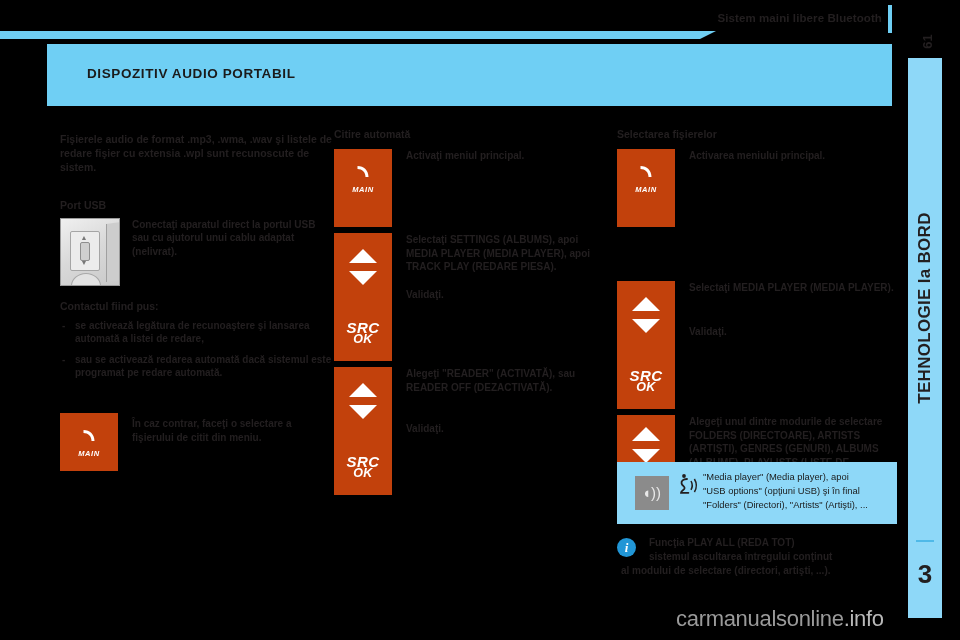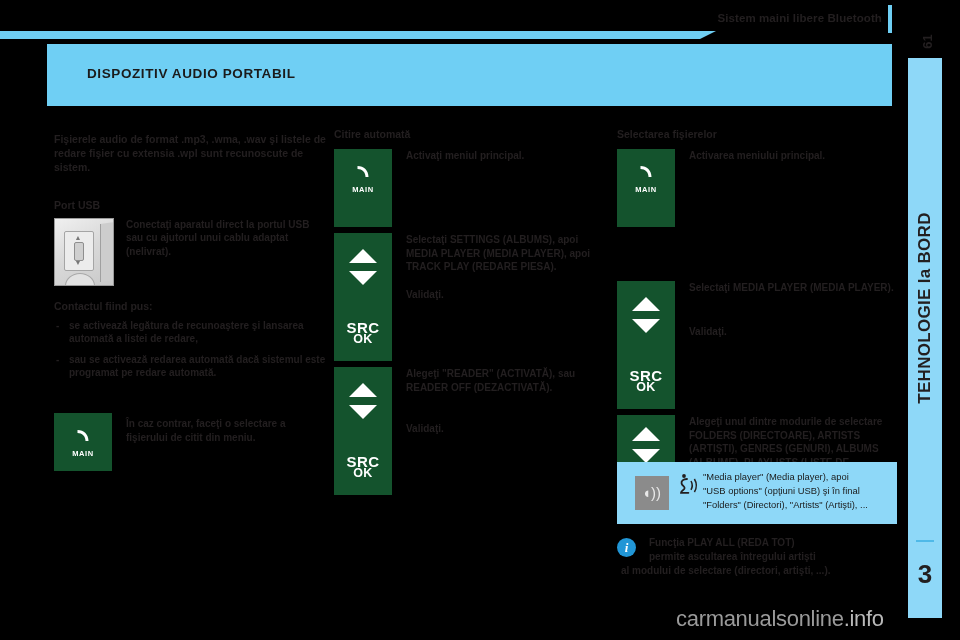--- a/index.html
+++ b/index.html
@@ -19,21 +19,21 @@
   .sidetab-rule{position:absolute;left:8px;bottom:76px;width:18px;height:2px;background:#4fb9e8;}
   .sidetab-num{position:absolute;left:0;bottom:28px;width:34px;text-align:center;font-size:26px;font-weight:bold;color:#231f20;}
   .pagenum{position:absolute;left:916px;top:34px;width:22px;text-align:center;font-size:13px;font-weight:bold;color:#231f20;transform:rotate(-90deg);transform-origin:50% 50%;}
 
   
   .banner{position:absolute;left:47px;top:44px;width:845px;height:62px;background:#6fcff4;}
   .banner-title{position:absolute;left:40px;top:22px;font-size:13.5px;font-weight:bold;color:#1b1b1b;letter-spacing:.6px;}
 
   
   .col{position:absolute;color:#231f20;}
-  .col-a{left:54px;top:132px;width:272px;}
+  .col-a{left:60px;top:132px;width:272px;}
   .col-b{left:334px;top:128px;width:272px;}
   .col-c{left:617px;top:128px;width:280px;}
 
   .lead{font-size:10.5px;font-weight:bold;line-height:14.2px;margin:0 0 6px 0;}
   .subhead{font-size:10.5px;font-weight:bold;line-height:13px;margin:0 0 6px 0;}
   .body{font-size:10px;font-weight:bold;line-height:13.6px;margin:0;}
   .bul{font-size:10px;font-weight:bold;line-height:13.6px;margin:0 0 7px 0;padding-left:15px;position:relative;}
   .bul .dash{position:absolute;left:2px;top:0;}
 
   
@@ -48,21 +48,21 @@
   .usbimg .arw.b{top:41px;}
   .usbimg .edge{position:absolute;right:-2px;top:4px;width:14px;height:58px;background:#cdcdcd;border-left:1px solid #a0a0a0;transform:skewY(-8deg);}
   .usbimg .bot{position:absolute;left:10px;bottom:-14px;width:28px;height:24px;border:1px solid #a8a8a8;border-radius:50% 50% 0 0;background:#e2e2e2;}
   .usbtext{margin-left:72px;}
 
   
   .keyrow{position:relative;min-height:64px;}
   .keytext{margin-left:72px;padding-top:4px;}
 
   
-  .key{background:#14532d;width:58px;position:relative;}
+  .key{background:#c2410c;width:58px;position:relative;font-style:italic;}
   .key .main-ico{position:absolute;left:0;right:0;top:14px;text-align:center;}
   .key .main-lbl{position:absolute;left:0;right:0;top:36px;text-align:center;font-size:7.5px;font-weight:bold;color:#fff;letter-spacing:.6px;}
   .key .tri-up{position:absolute;left:50%;margin-left:-14px;width:0;height:0;border-left:14px solid transparent;border-right:14px solid transparent;border-bottom:14px solid #fff;}
   .key .tri-dn{position:absolute;left:50%;margin-left:-14px;width:0;height:0;border-left:14px solid transparent;border-right:14px solid transparent;border-top:14px solid #fff;}
   .key .src{position:absolute;left:0;right:0;text-align:center;font-size:15px;font-weight:bold;color:#fff;letter-spacing:.4px;}
   .key .okl{position:absolute;left:0;right:0;text-align:center;font-size:12.5px;font-weight:bold;color:#fff;letter-spacing:.4px;}
 
   
   .step{position:relative;margin-bottom:4px;}
   .step .ktile{position:absolute;left:0;top:0;width:58px;}
@@ -254,20 +254,20 @@
       <div>"Media player" (Media player), apoi</div>
       <div>"USB options" (opţiuni USB) şi în final</div>
       <div>"Folders" (Directori), "Artists" (Artişti), ...</div>
     </div>
   </div>
 
   <div class="note">
     <div class="iico">i</div>
     <div class="ntext">
       <div>Funcţia PLAY ALL (REDA TOT)</div>
-      <div>permite ascultarea întregului artişti</div>
+      <div>sistemul ascultarea întregului conţinut</div>
       <div class="wide">al modului de selectare (directori, artişti, ...).</div>
     </div>
   </div>
 
   <div class="wm"><span>carmanualsonline</span><i>.info</i></div>
 
 </div>
 
 </body></html>

